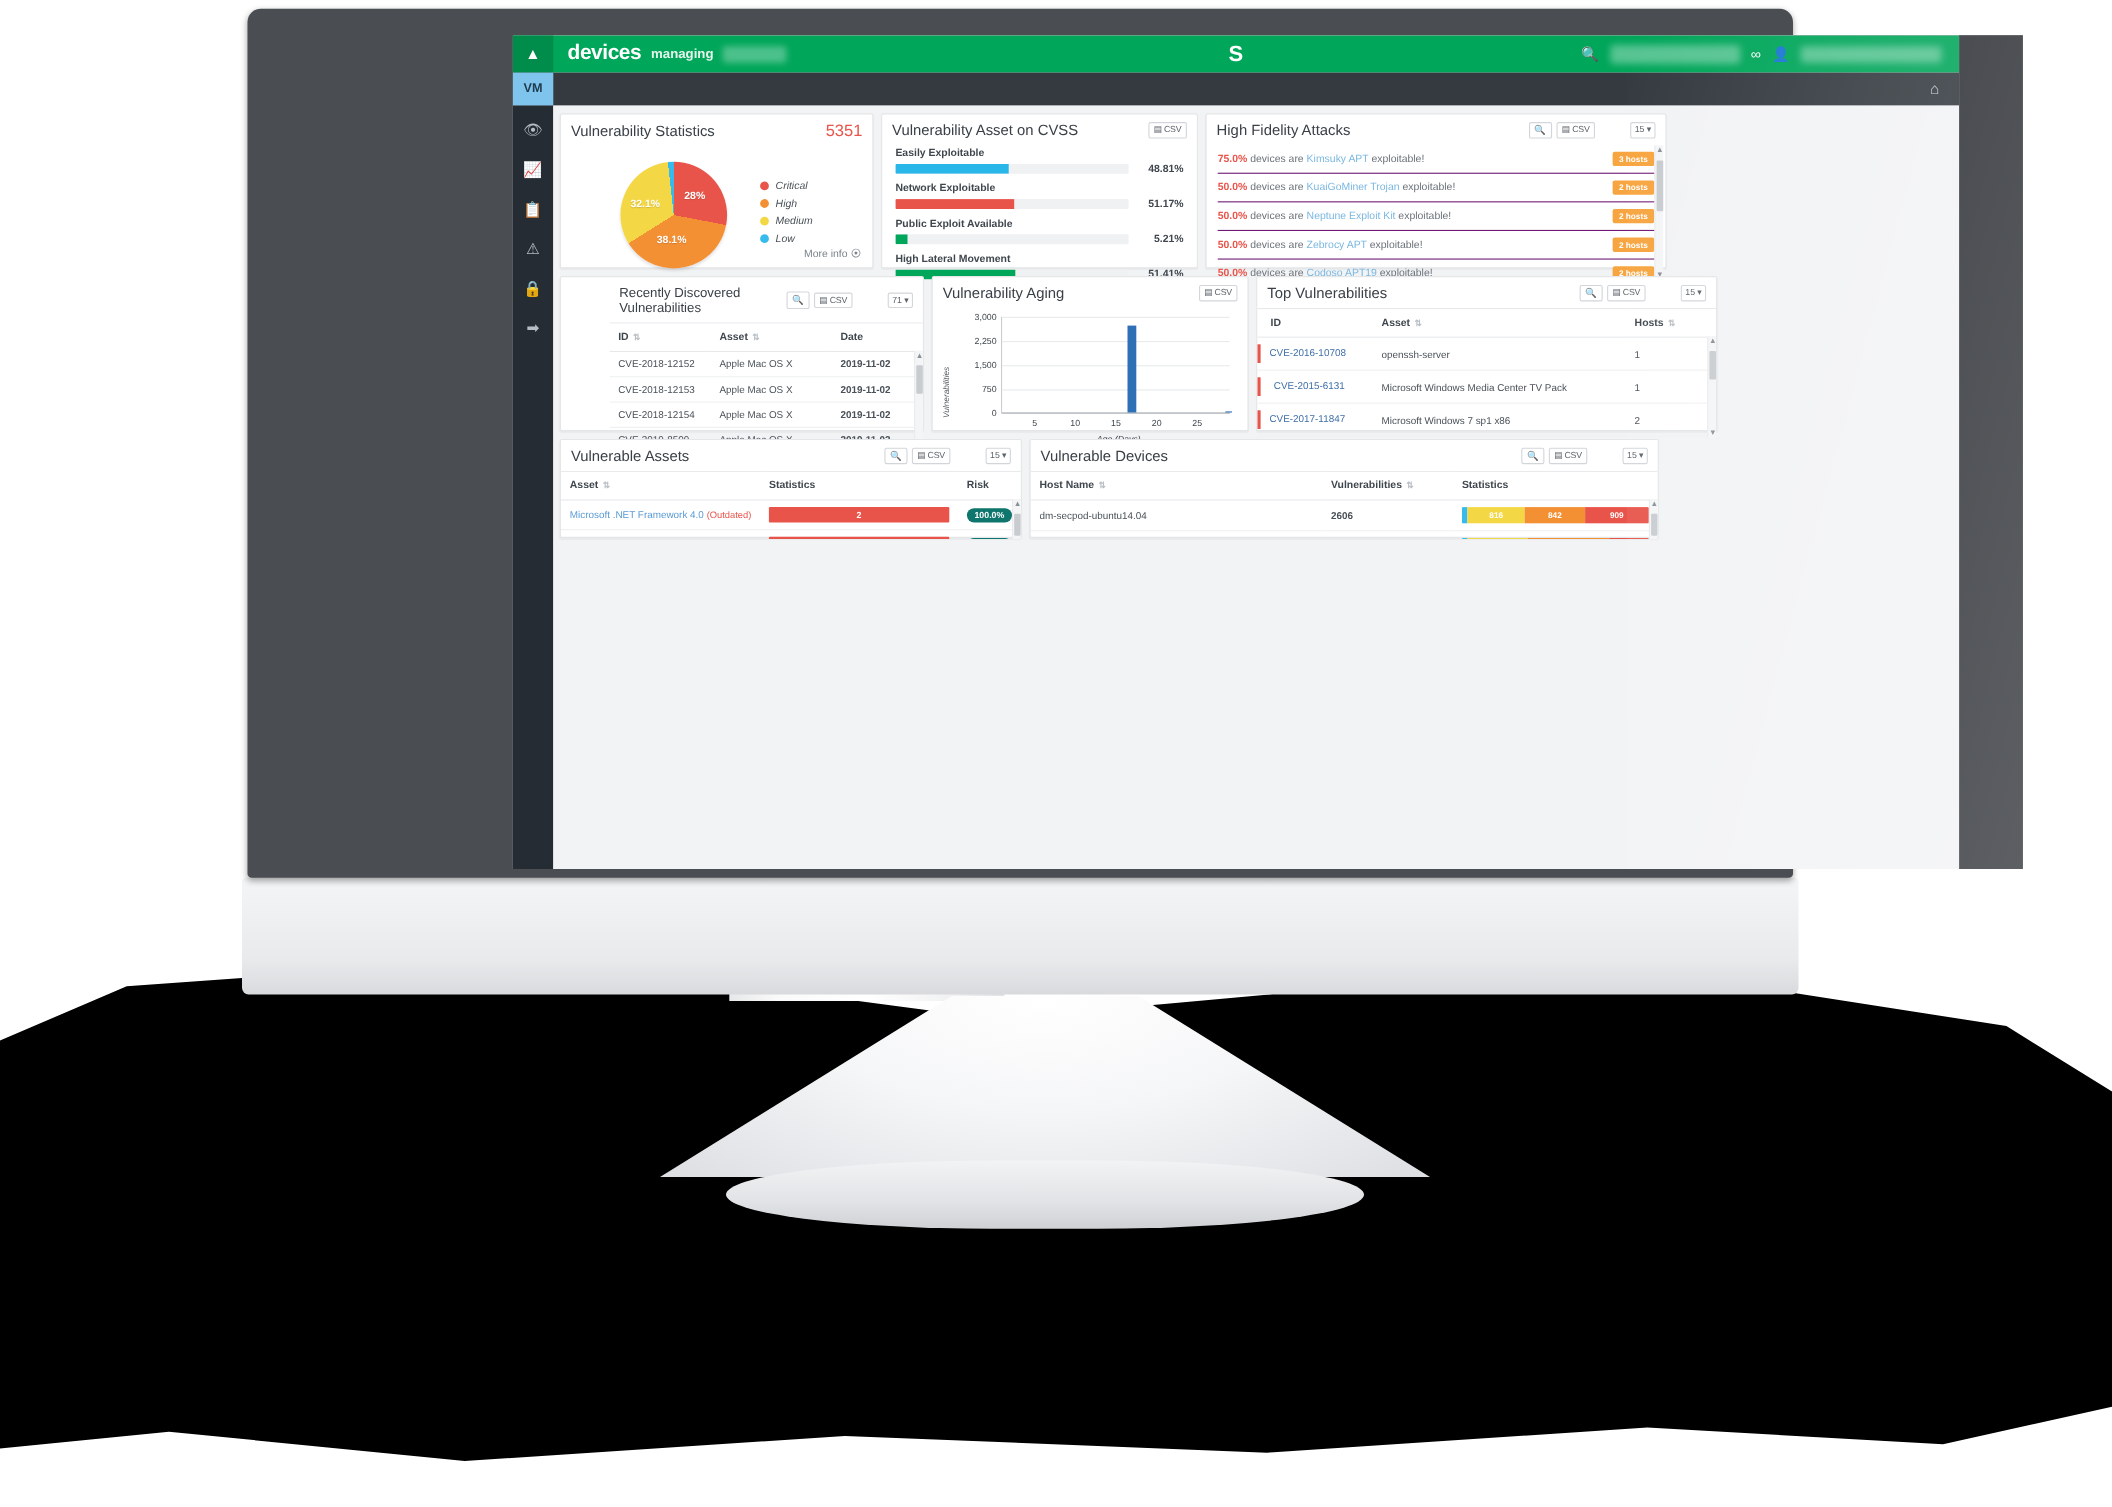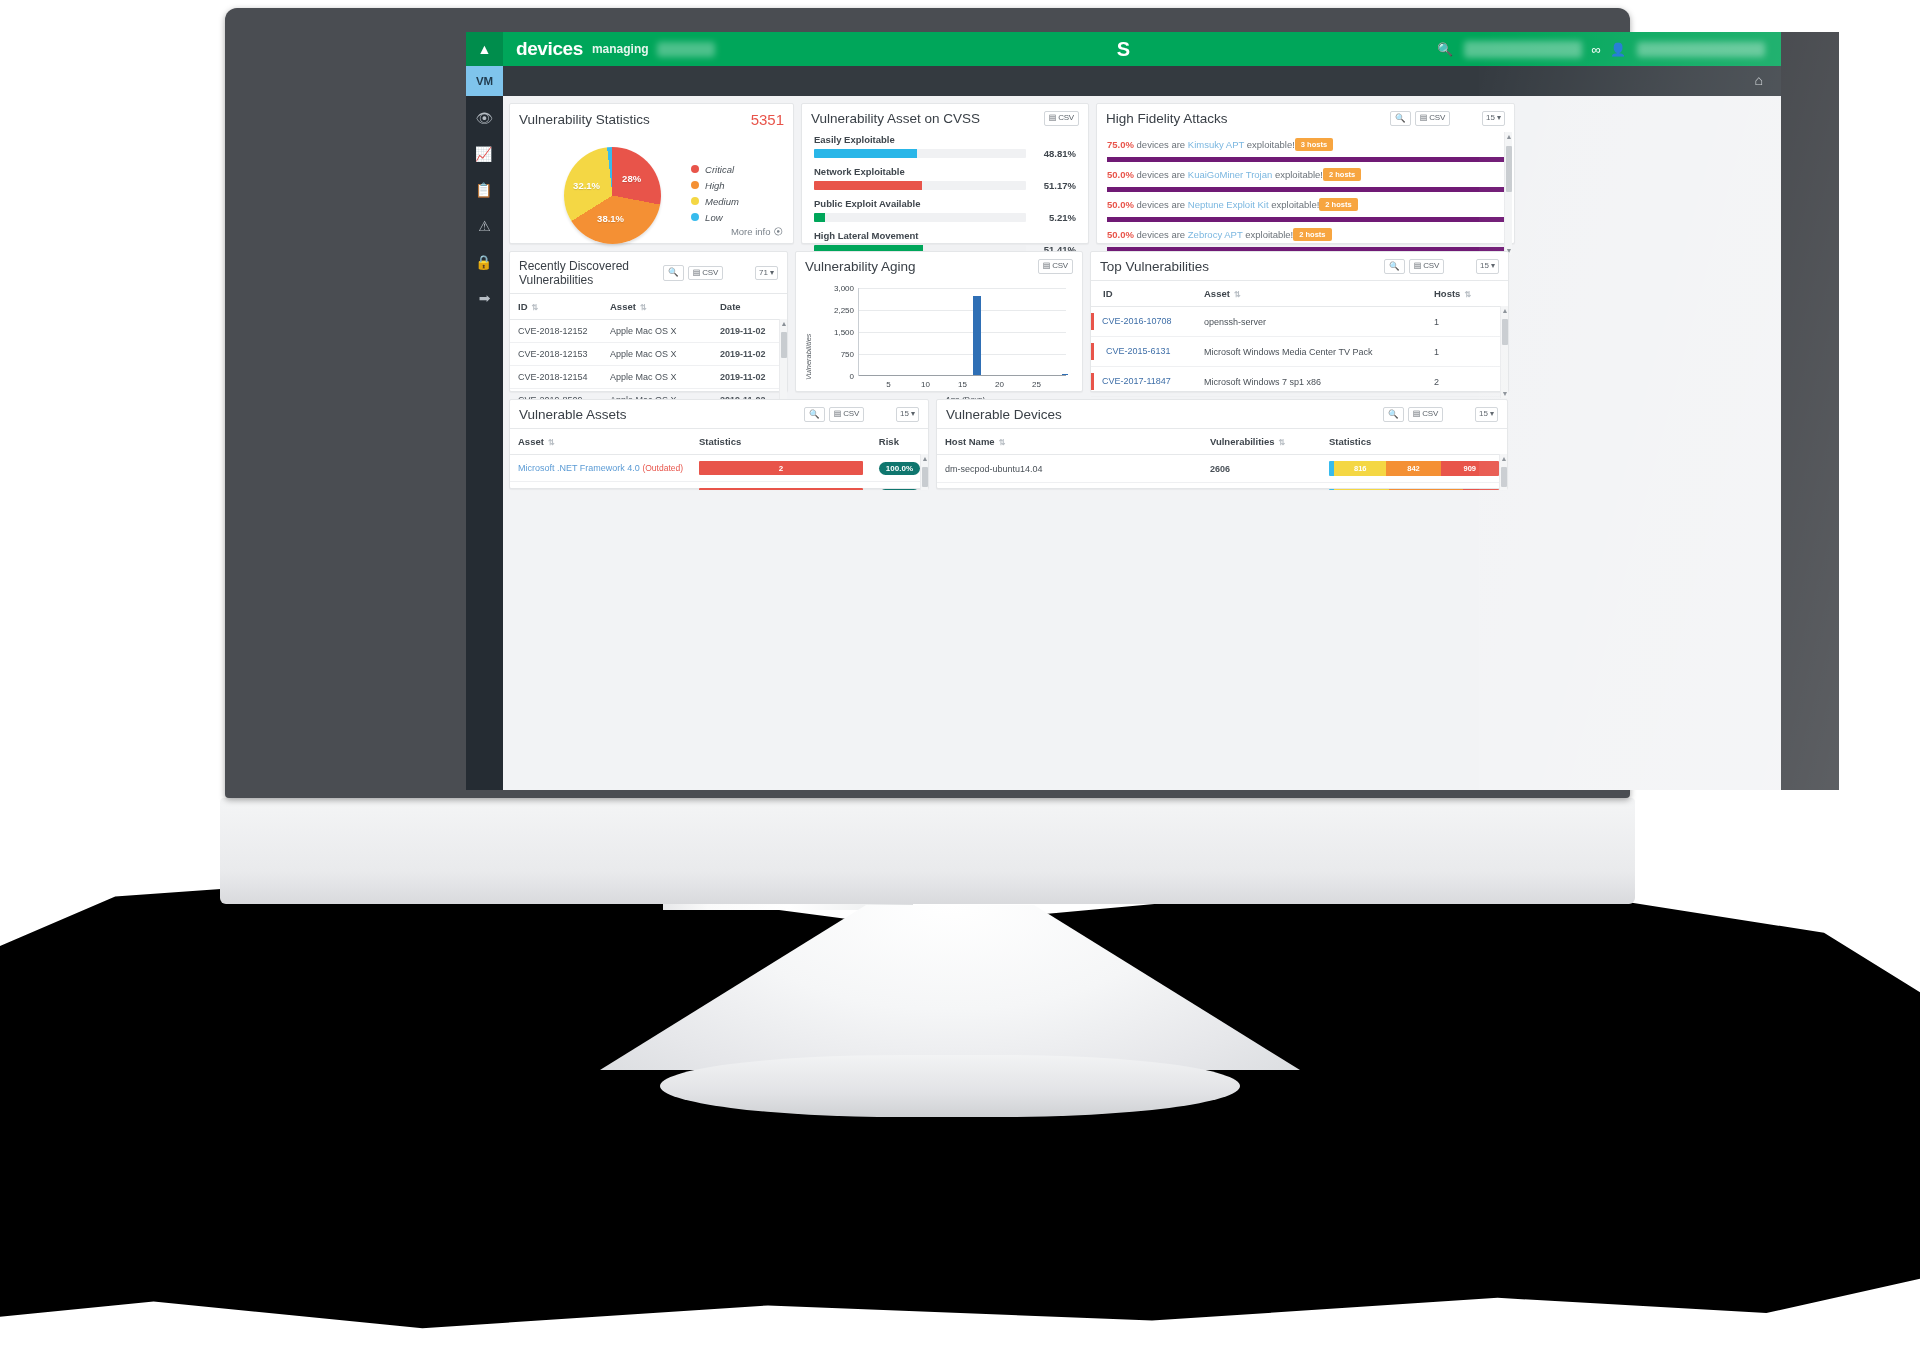--- a/index.html
+++ b/index.html
@@ -165,22 +165,22 @@
   .cvss-item { margin-bottom: 7px; }
   .cvss-label { font-size: 9.5px; color: #3f464d; font-weight: 700; margin-bottom: 3px; }
   .cvss-line { display: flex; align-items: center; gap: 8px; }
   .cvss-track { flex: 1; height: 9px; background: #f0f1f3; border-radius: 1px; overflow: hidden; }
   .cvss-fill { height: 100%; }
   .cvss-pct { font-size: 9.5px; color: #3f464d; font-weight: 700; width: 42px; text-align: right; }
 
   
   .hfa-body { padding: 0 4px 0 10px; height: 123px; overflow: hidden; position: relative; }
   .hfa-row {
-    display: flex; align-items: center; 
-    border-bottom: 5px solid #701a75; padding: 6px 6px 6px 0; font-size: 9.5px;
+    display: flex; align-items: center; justify-content: space-between;
+    border-bottom: 1px solid #701a75; padding: 6px 6px 6px 0; font-size: 9.5px;
   }
   .hfa-txt { color: #6b7279; }
   .hfa-pct { color: #e8544a; font-weight: 700; }
   .hfa-link { color: #7bb7e0; }
   .hfa-badge {
     background: #f4a githubs; }
   .hfa-badge {
     background: #f7a540; color: #fff; font-size: 7.5px; font-weight: 700;
     border-radius: 2px; padding: 2px 6px; white-space: nowrap;
   }
@@ -411,21 +411,21 @@
                   <span class="vs-arrow" style="top:1px">▲</span>
                   <i style="top:14px;height:46px"></i>
                   <span class="vs-arrow" style="bottom:1px">▼</span>
                 </div>
               </div>
             </div>
           </div>
 
           <div class="row">
 
-            <div class="panel" style="width:279px;height:141px;">
+            <div class="panel" style="width:331px;height:141px;padding-left:44px;">
               <div class="panel-head">
                 <span class="panel-title" style="font-size:12px">Recently Discovered Vulnerabilities</span>
                 <span class="head-tools">
                   <span class="tool-btn">🔍</span>
                   <span class="tool-btn csv">▤<span>CSV</span></span>
                   <span class="tool-btn sel"><span>71</span> ▾</span>
                 </span>
               </div>
               <div class="tbl-scroll-host">
                 <table class="tbl">

